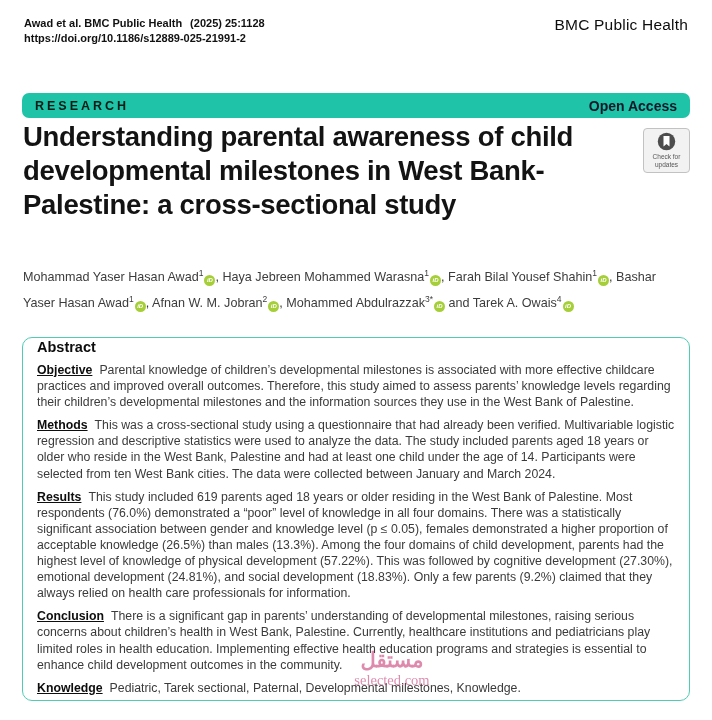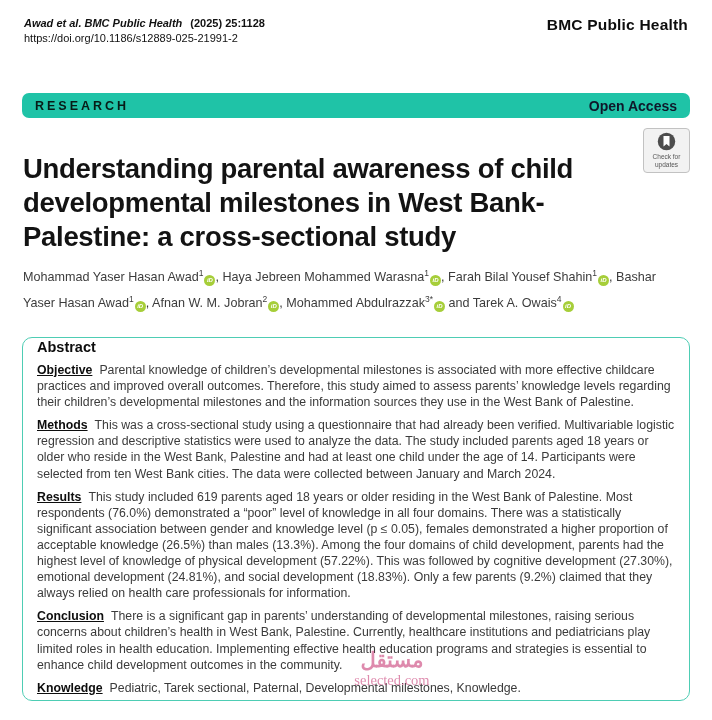--- a/index.html
+++ b/index.html
@@ -12,24 +12,24 @@
     color: #1a1a1a;
   }
   .page { position: absolute; inset: 0; }
 
   
   .runhead {
     position: absolute; top: 16px; left: 24px; right: 24px;
     display: flex; justify-content: space-between; align-items: flex-start;
   }
   .cite-block { font-size: 11px; font-weight: bold; line-height: 15px; color: #111; }
-  .cite-italic { font-style: italic; }
+  .cite-italic { }
   .cite-nums { margin-left: 8px; font-style: normal; }
-  .doi-link { color: #111; text-decoration: none; font-weight: normal; }
-  .brand { font-size: 15.5px; font-weight: bold; color: #0d0d0d; letter-spacing: 0.2px; padding-left: 40px; }
+  .doi-link { color: #111; text-decoration: none; font-weight: bold; }
+  .brand { font-size: 15.5px; font-weight: normal; color: #0d0d0d; letter-spacing: 0.2px; padding-left: 40px; }
 
   
   .banner {
     position: absolute; top: 93px; left: 22px; right: 22px; height: 25px;
     border-radius: 7px;
     display: flex; align-items: center; justify-content: space-between;
     padding: 1px 13px;
     gap: 31px;
   }
   .banner-left { font-size: 12.5px; font-weight: bold; letter-spacing: 3px; color: #071c17; }
@@ -43,21 +43,21 @@
     border: 1px solid #c2c2c2; border-radius: 4px;
     display: flex; flex-direction: column; align-items: center;
     padding-top: 3px;
     cursor: pointer;
   }
   .crossmark svg { width: 19px; height: 19px; display: block; }
   .crossmark-text { font-size: 6.5px; line-height: 8px; color: #555; text-align: center; margin-top: 2px; }
 
   
   .title {
-    position: absolute; top: 152px; left: 23px; width: 615px;
+    position: absolute; top: 120px; left: 23px; width: 615px;
     font-size: 27.5px; line-height: 34px; font-weight: bold;
     letter-spacing: -0.3px; color: #131313;
     white-space: pre-line;
   }
 
   
   .authors {
     position: absolute; top: 262px; left: 23px; width: 655px;
     font-size: 12.6px; line-height: 22px; color: #3c3c3c;
   }

